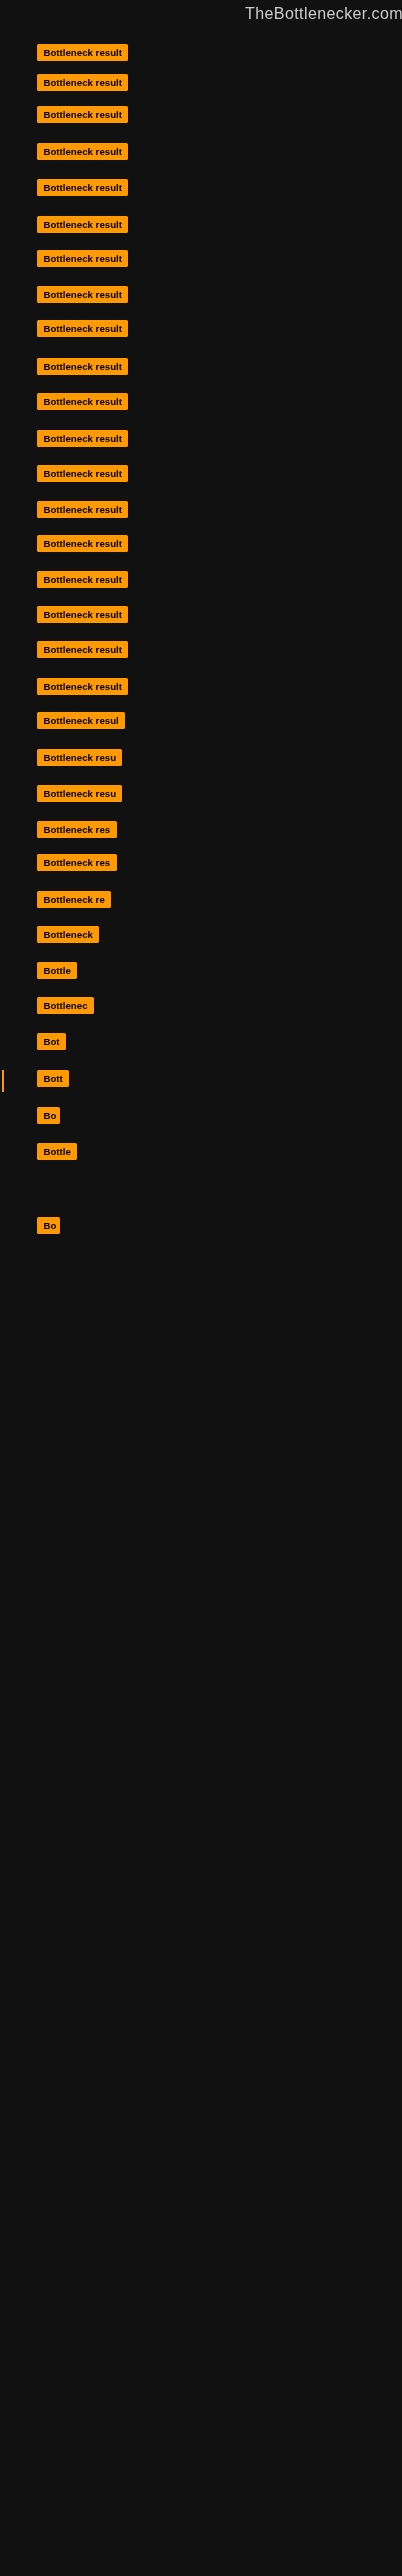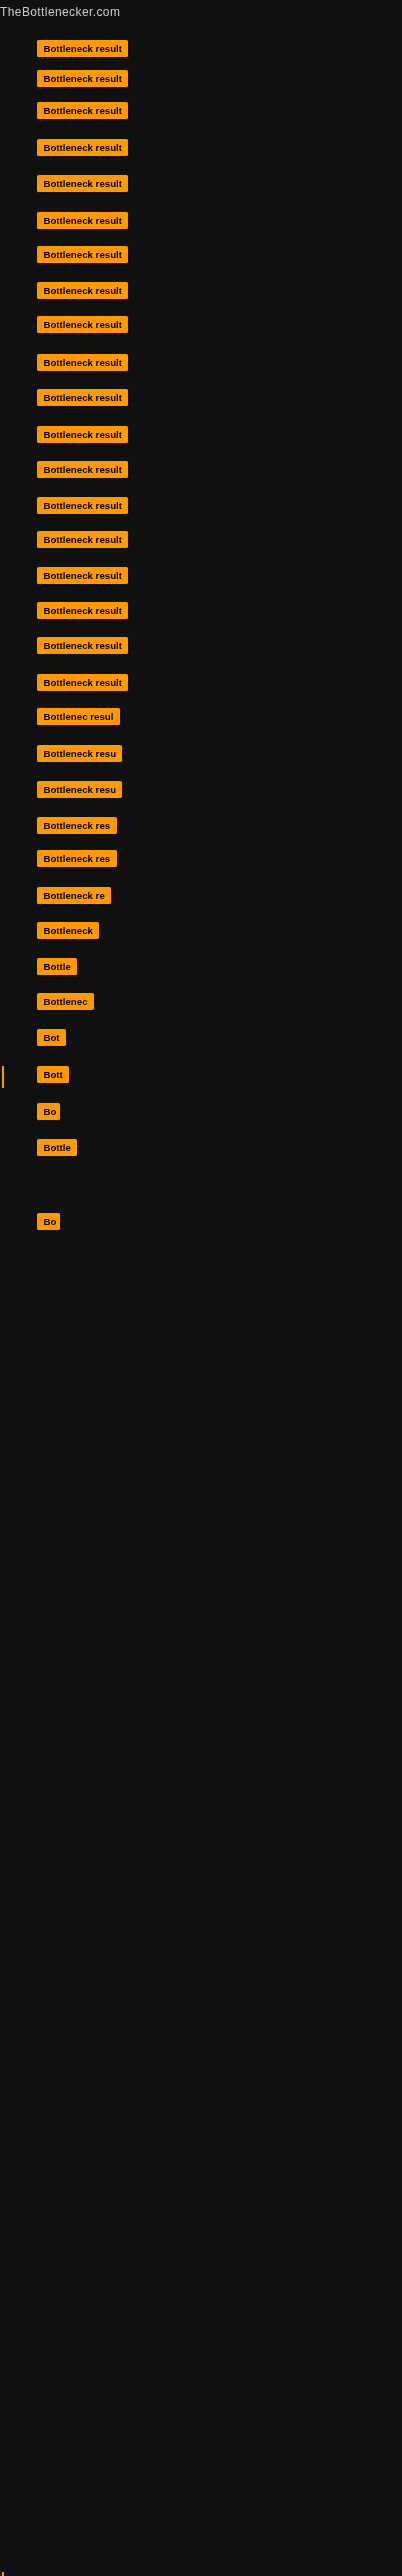--- a/index.html
+++ b/index.html
@@ -10,23 +10,23 @@
 
     body {
       background-color: #111;
       width: 403px;
       min-height: 2576px;
       font-family: Arial, sans-serif;
       position: relative;
     }
 
     .site-title {
-      text-align: left;
+      text-align: right;
       color: #ccc;
-      font-size: 12px;
+      font-size: 16px;
       padding: 4.8px 0;
       letter-spacing: 0.4px;
     }
 
     .badge {
       display: inline-block;
       background-color: #f90;
       color: #000;
       font-size: 9.7px;
       font-weight: bold;
@@ -69,21 +69,21 @@
     <div class="badge-row" style="top: 330px;"><span class="badge" style="max-width: 121px;">Bottleneck result</span></div>
     <div class="badge-row" style="top: 365px;"><span class="badge" style="max-width: 105px;">Bottleneck result</span></div>
     <div class="badge-row" style="top: 402px;"><span class="badge" style="max-width: 105px;">Bottleneck result</span></div>
     <div class="badge-row" style="top: 437px;"><span class="badge" style="max-width: 105px;">Bottleneck result</span></div>
     <div class="badge-row" style="top: 473px;"><span class="badge" style="max-width: 105px;">Bottleneck result</span></div>
     <div class="badge-row" style="top: 507px;"><span class="badge" style="max-width: 105px;">Bottleneck result</span></div>
     <div class="badge-row" style="top: 543px;"><span class="badge" style="max-width: 121px;">Bottleneck result</span></div>
     <div class="badge-row" style="top: 578px;"><span class="badge" style="max-width: 105px;">Bottleneck result</span></div>
     <div class="badge-row" style="top: 613px;"><span class="badge" style="max-width: 117px;">Bottleneck result</span></div>
     <div class="badge-row" style="top: 650px;"><span class="badge" style="max-width: 105px;">Bottleneck result</span></div>
-    <div class="badge-row" style="top: 684px;"><span class="badge" style="max-width: 93px;">Bottlenec resul</span></div>
+    <div class="badge-row" style="top: 684px;"><span class="badge" style="max-width: 93px;">Bottleneck resul</span></div>
     <div class="badge-row" style="top: 721px;"><span class="badge" style="max-width: 87px;">Bottleneck resu</span></div>
     <div class="badge-row" style="top: 757px;"><span class="badge" style="max-width: 87px;">Bottleneck resu</span></div>
     <div class="badge-row" style="top: 793px;"><span class="badge" style="max-width: 81px;">Bottleneck res</span></div>
     <div class="badge-row" style="top: 826px;"><span class="badge" style="max-width: 105px;">Bottleneck res</span></div>
     <div class="badge-row" style="top: 863px; text-decoration: underline;"><span class="badge" style="max-width: 75px;">Bottleneck re</span></div>
     <div class="badge-row" style="top: 898px;"><span class="badge" style="max-width: 64px;">Bottleneck</span></div>
     <div class="badge-row" style="top: 934px;"><span class="badge" style="max-width: 44px;">Bottle</span></div>
     <div class="badge-row" style="top: 969px; text-align: right;"><span class="badge" style="max-width: 58px;">Bottlenec</span></div>
     <div class="badge-row" style="top: 1005px;"><span class="badge" style="max-width: 31px;">Bot</span></div>
     <div class="badge-row" style="top: 1042px;"><span class="badge" style="max-width: 34px;">Bott</span></div>

